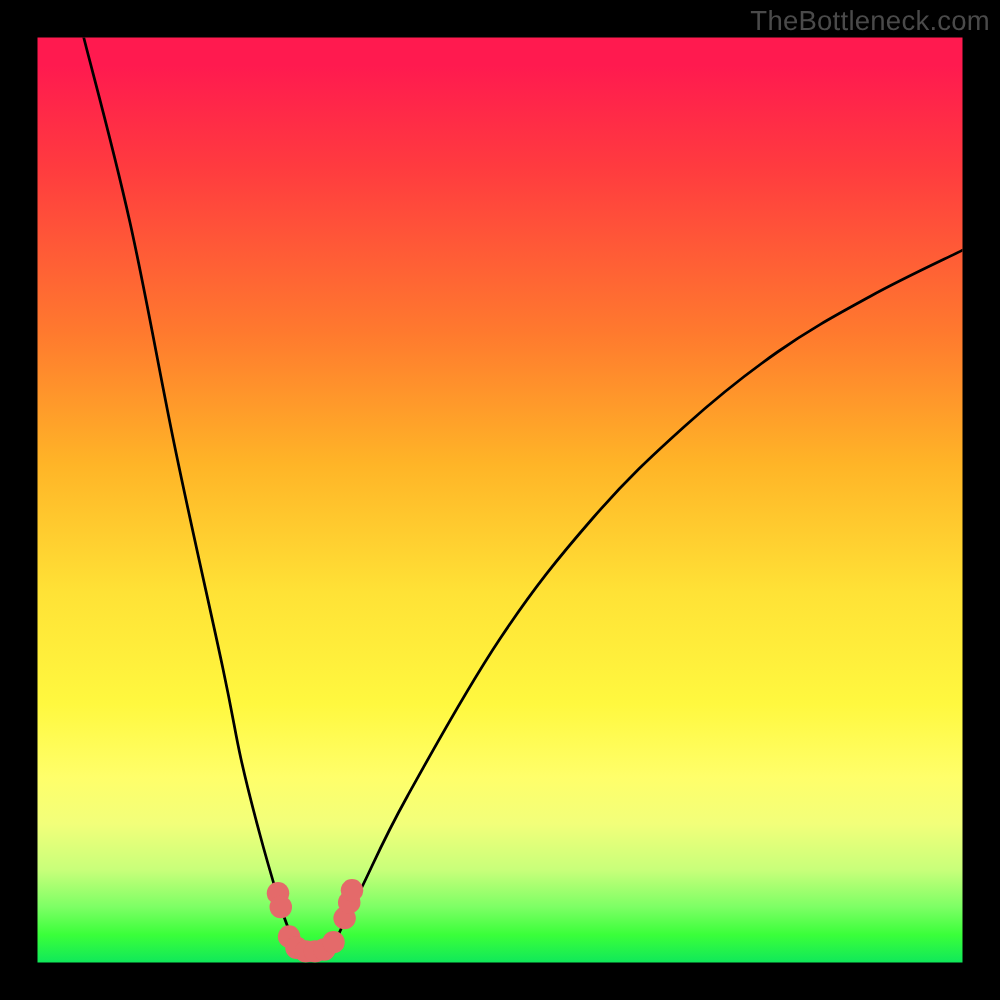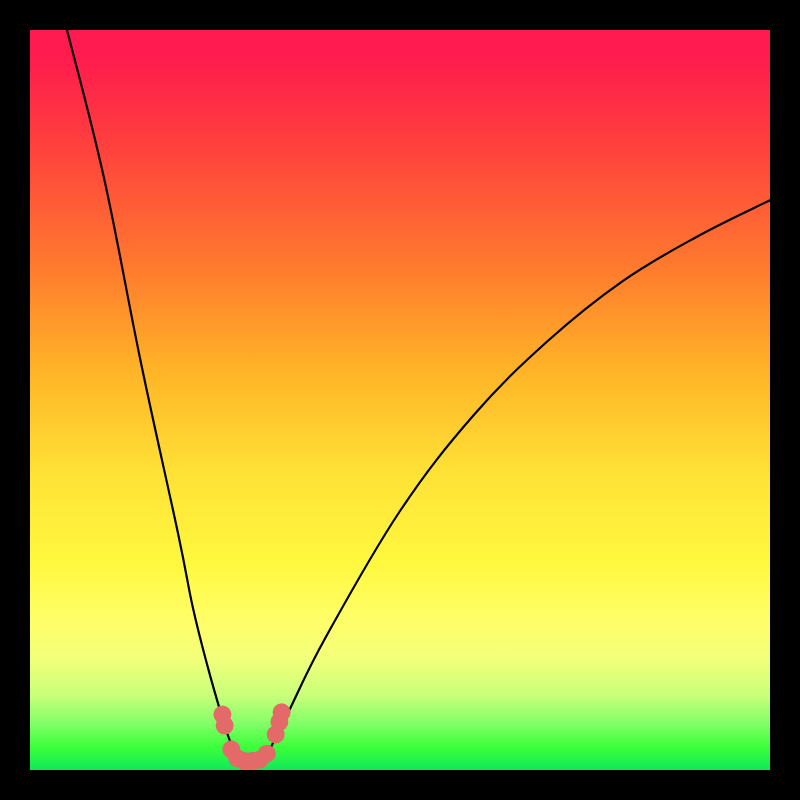--- a/index.html
+++ b/index.html
@@ -54,20 +54,21 @@
     font-size: 22px;
     letter-spacing: 0.2px;
     font-weight: 400;
     user-select: none;
   }
 </style>
 </head>
 <body>
 
 <div class="frame">
+  <div class="watermark">TheBottleneck.com</div>
 
   <div class="plot">
     <svg class="curve" viewBox="0 0 740 740" preserveAspectRatio="none">
       <path id="curve-path" fill="none" stroke="#000" stroke-width="2.2" stroke-linecap="round" stroke-linejoin="round" d="M 37 0 C 43.78333333333333 27.133333333333336, 60.43333333333333 86.95, 74 148 C 87.56666666666666 209.05, 97.43333333333334 267.87999999999994, 111 332.99999999999994 C 124.56666666666666 398.11999999999995, 138.50333333333333 458.42999999999995, 148 503.2 C 157.49666666666667 547.97, 157.37333333333333 552.7800000000001, 162.8 577.2 C 168.2266666666667 601.62, 172.17333333333332 616.05, 177.6 636.4 C 183.02666666666667 656.75, 188.33 674.6333333333333, 192.4 688.2 C 196.47 701.7666666666668, 197.08666666666667 703.6166666666667, 199.8 710.4 C 202.51333333333335 717.1833333333333, 204.48666666666668 721.13, 207.20000000000002 725.2 C 209.91333333333336 729.2700000000001, 211.88666666666666 731.2433333333333, 214.6 732.6 C 217.31333333333333 733.9566666666667, 219.28666666666666 732.6, 222 732.6 C 224.71333333333334 732.6, 226.68666666666667 733.9566666666667, 229.4 732.6 C 232.11333333333334 731.2433333333333, 234.08666666666667 729.2700000000001, 236.8 725.2 C 239.51333333333335 721.13, 240.13000000000002 718.54, 244.20000000000002 710.4 C 248.27 702.26, 249.50333333333333 699.7933333333333, 259 680.8 C 268.49666666666667 661.8066666666666, 275.65 643.43, 296 606.8 C 316.35 570.17, 342.8666666666667 521.7, 370 481 C 397.1333333333333 440.3, 416.8666666666667 416.00333333333333, 444 384.8 C 471.1333333333333 353.5966666666667, 490.8666666666667 335.22, 518 310.8 C 545.1333333333333 286.38, 564.8666666666667 270.5933333333333, 592 251.59999999999997 C 619.1333333333333 232.60666666666663, 638.8666666666667 222.1233333333334, 666 207.20000000000005 C 693.1333333333333 192.2766666666667, 726.4333333333333 176.9833333333333, 740 170.19999999999993"></path>
       <g id="markers">
           <circle cx="192.4" cy="684.5" r="9" fill="#e46a6a"></circle>
           <circle cx="194.62" cy="695.6" r="9" fill="#e46a6a"></circle>
           <circle cx="201.28" cy="719.28" r="9" fill="#e46a6a"></circle>
           <circle cx="207.20000000000002" cy="728.16" r="9" fill="#e46a6a"></circle>
           <circle cx="214.6" cy="731.12" r="9" fill="#e46a6a"></circle>

